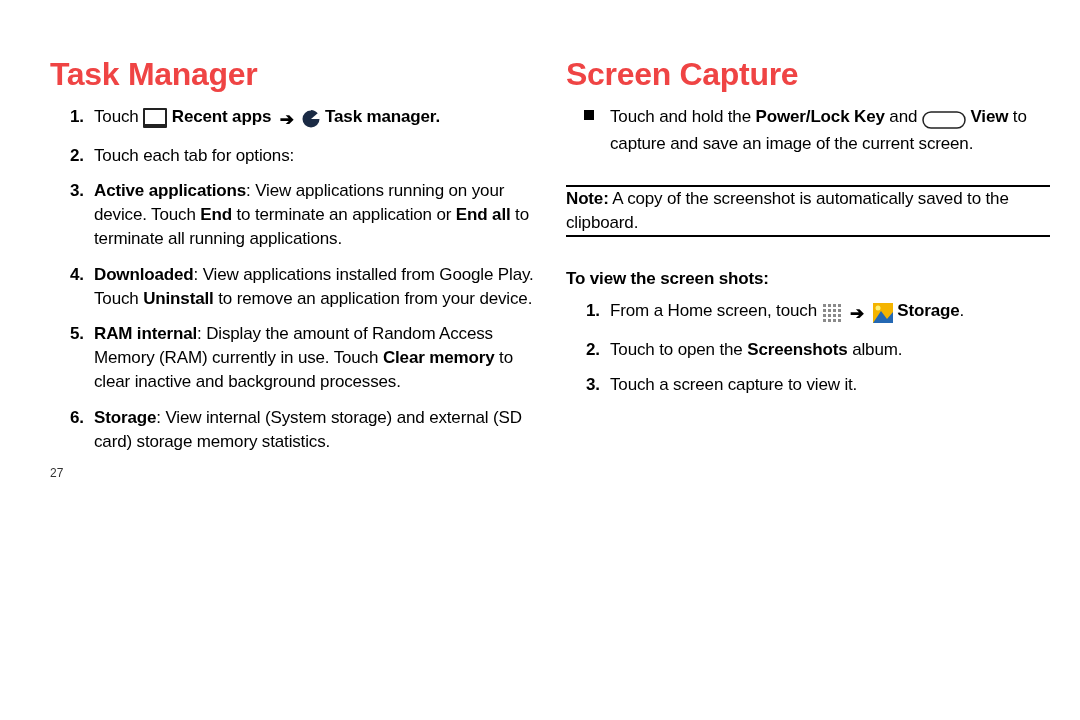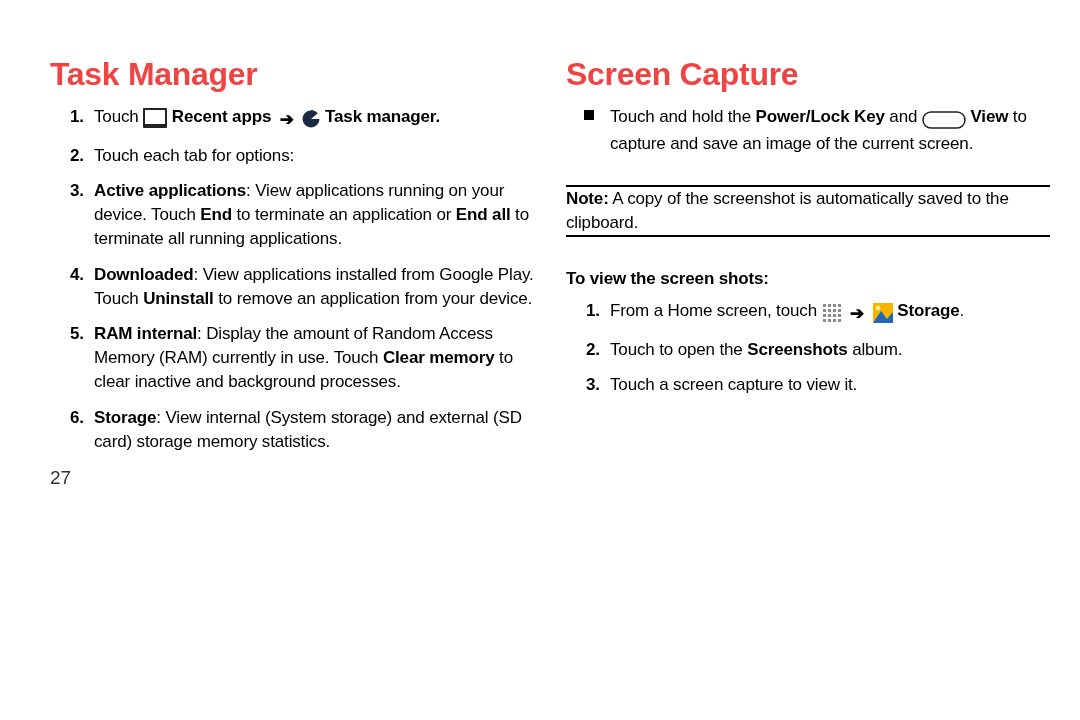--- a/index.html
+++ b/index.html
@@ -52,21 +52,21 @@
       letter-spacing: -0.15px;
     }
     ol > li::before {
       counter-increment: item;
       content: counter(item) ".";
       font-weight: bold;
       position: absolute;
       left: -24px;
     }
     .pagenum {
-      font-size: 19px;
+      font-size: 12px;
       color: #333;
       margin-top: 8px;
     }
     .icon {
       display: inline-block;
       vertical-align: -3px;
     }
     .icon.recent-apps::before {
       content: "";
       display: inline-block;

